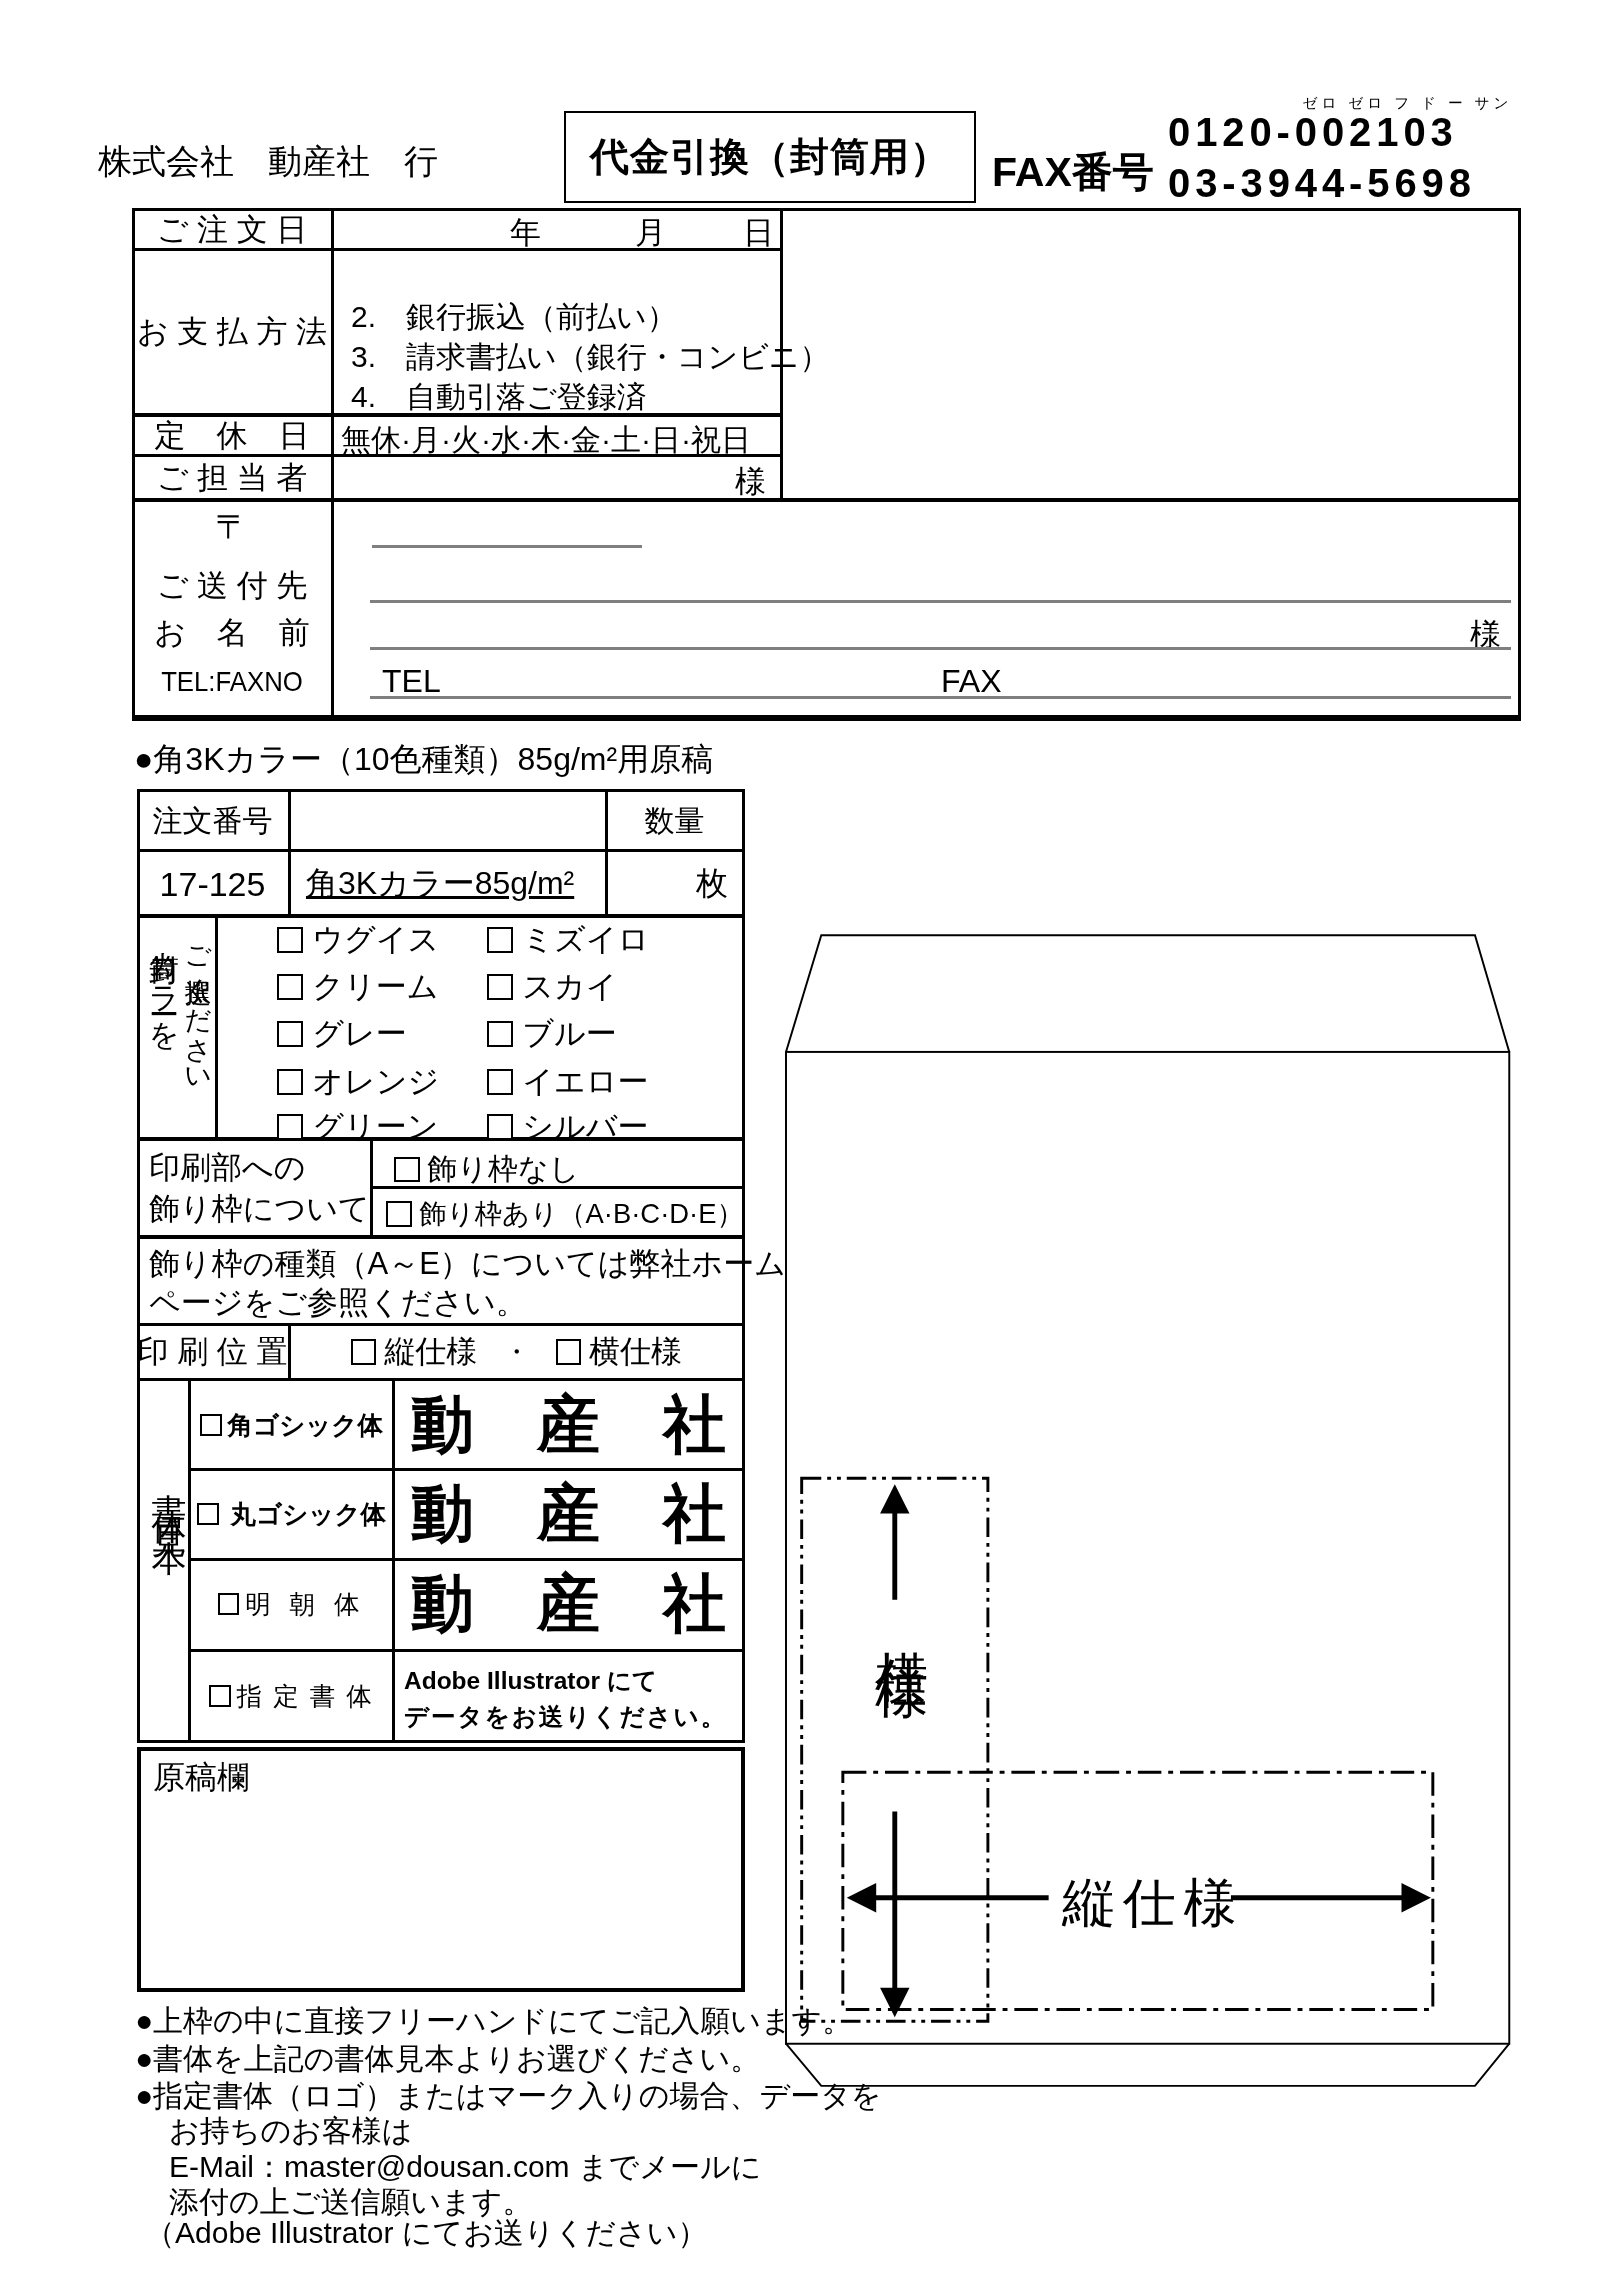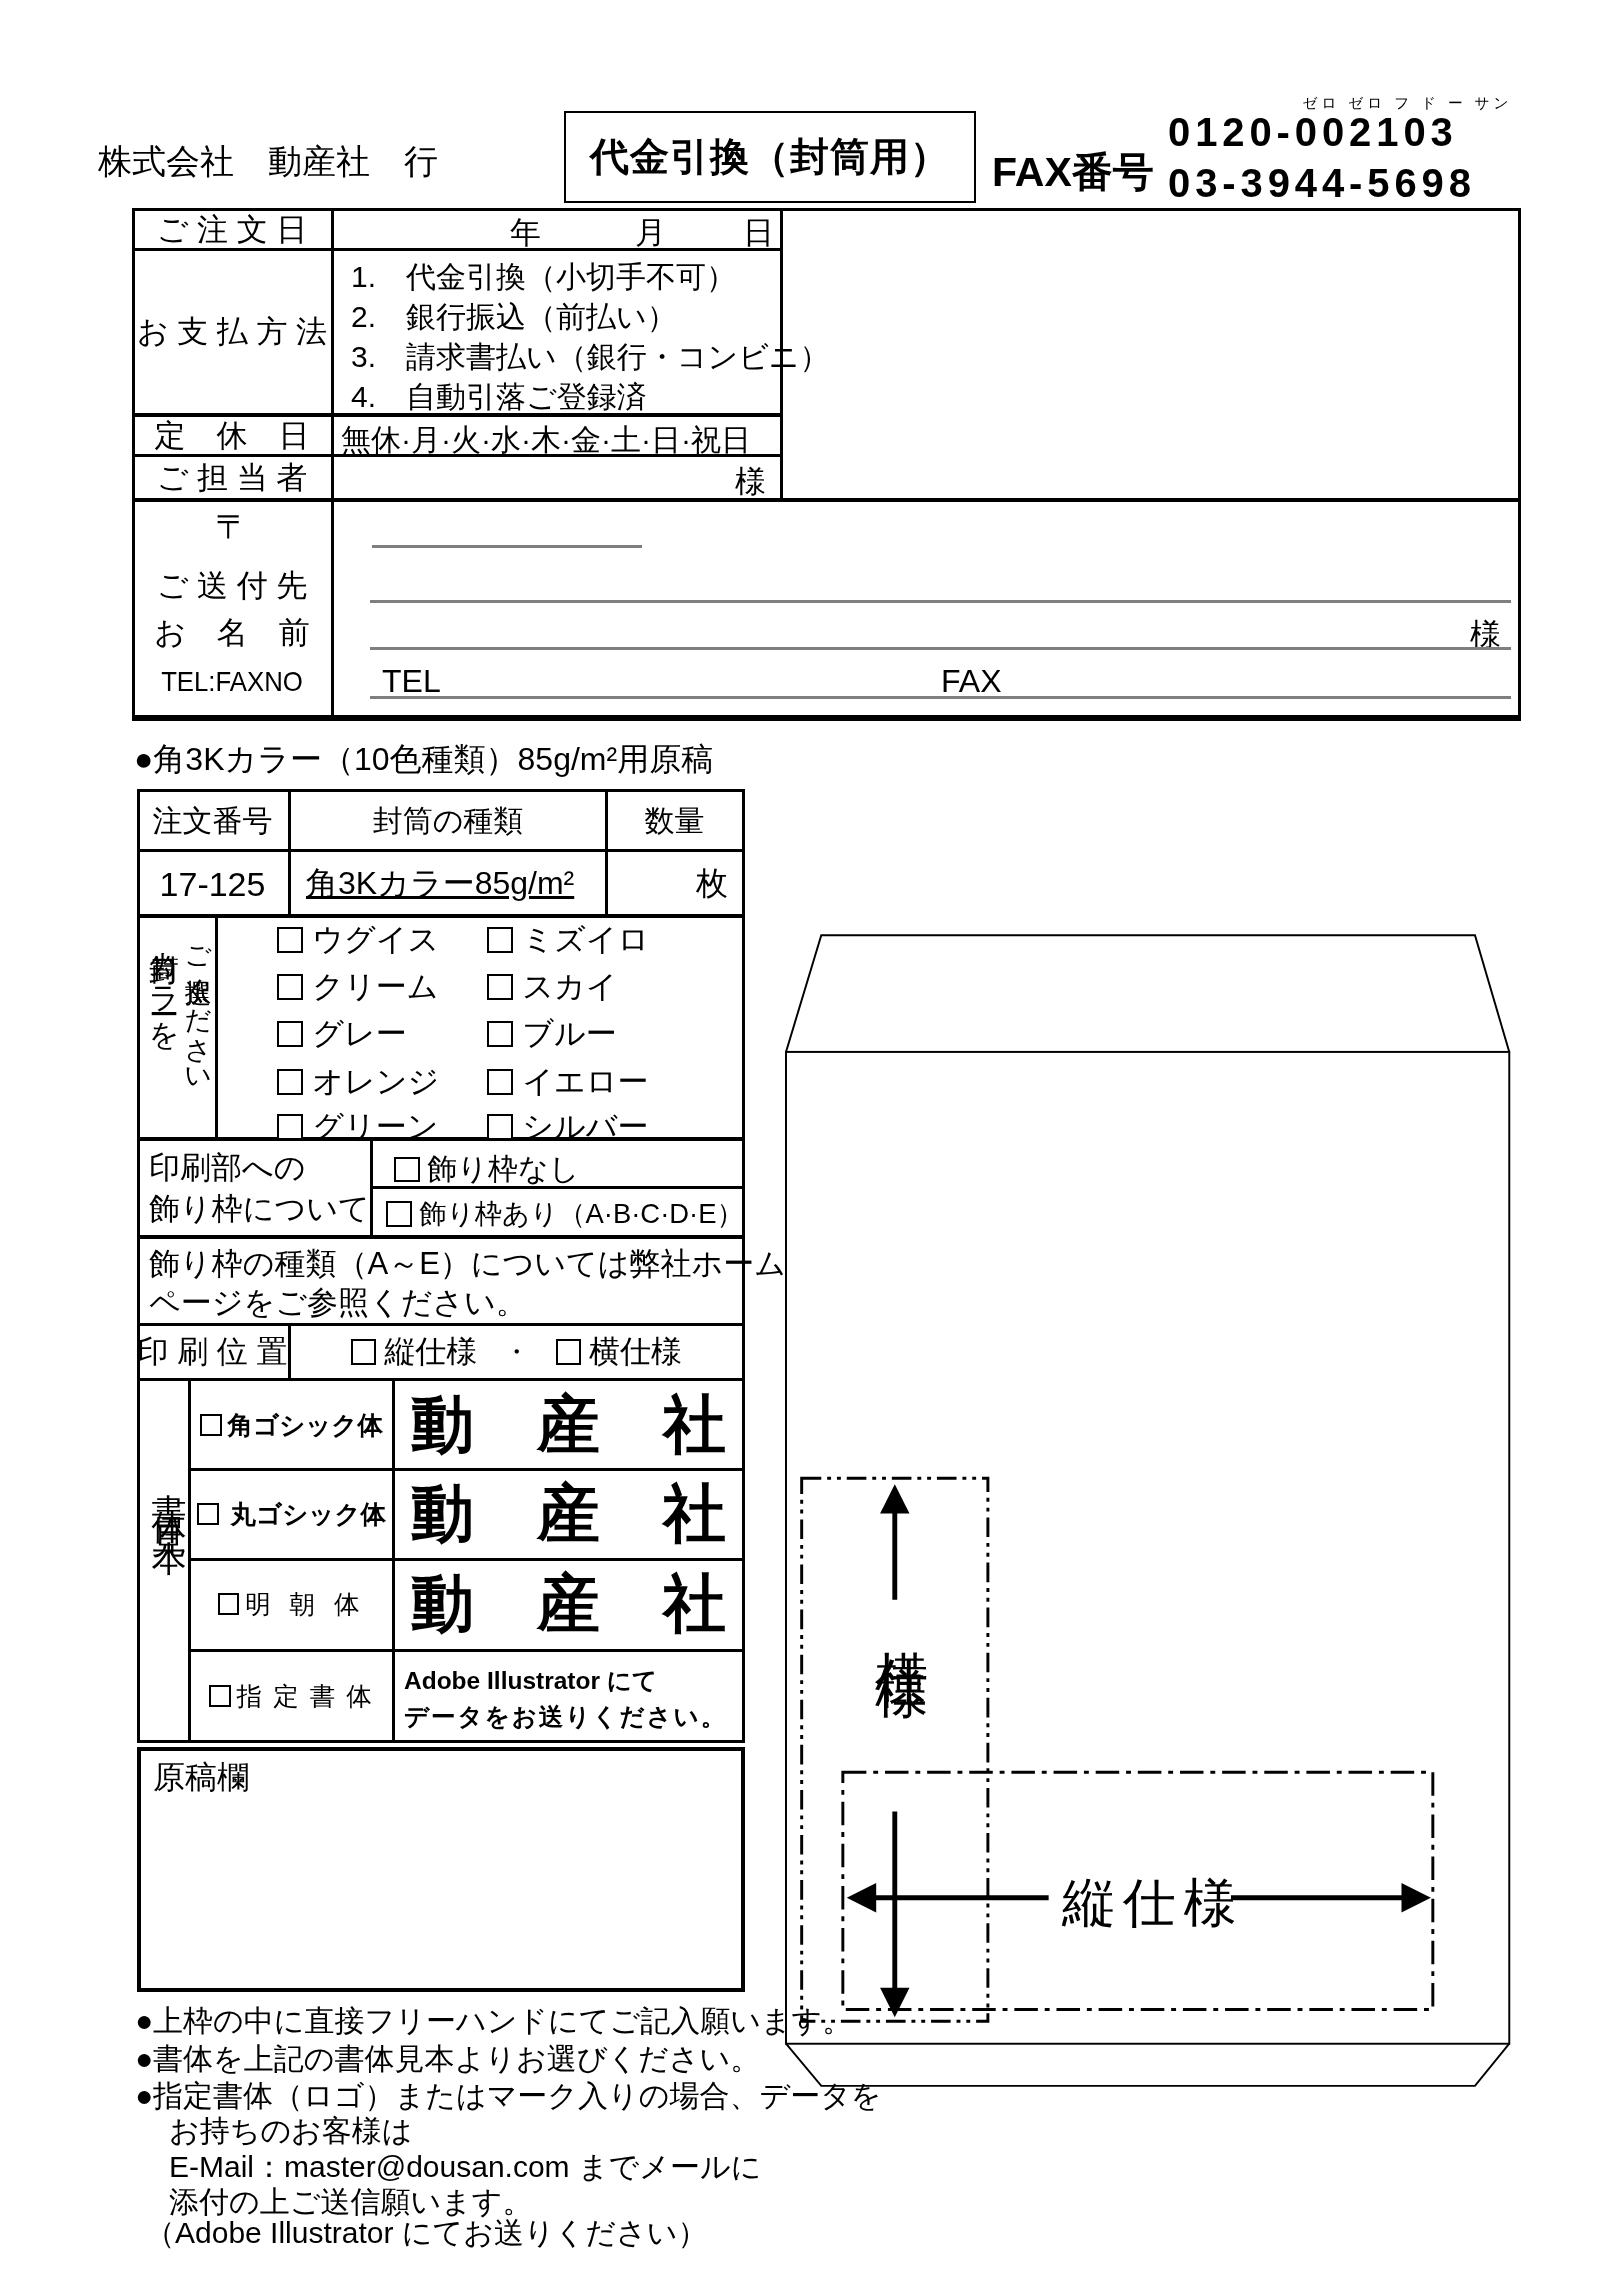--- a/index.html
+++ b/index.html
@@ -46,21 +46,20 @@
   <div class="hline" style="left:132px;top:413px;width:651px;height:3.9px;"></div>
   <div class="hline" style="left:132px;top:454px;width:651px;height:2.9px;"></div>
   <div class="hline" style="left:132px;top:498px;width:1389px;height:3.9px;"></div>
 
   <div class="abs c" style="left:136px;top:212px;width:192px;height:35px;font-size:31px;">ご 注 文 日</div>
   <div class="abs nw" style="left:510px;top:212px;font-size:31px;">年</div>
   <div class="abs nw" style="left:635px;top:212px;font-size:31px;">月</div>
   <div class="abs nw" style="left:743px;top:212px;font-size:31px;">日</div>
 
   <div class="abs c" style="left:136px;top:251px;width:192px;height:162px;font-size:31px;">お 支 払 方 法</div>
-  <div class="abs nw" style="left:351px;top:257px;font-size:30px;">1.　代金引換（小切手不可）</div>
   <div class="abs nw" style="left:351px;top:297px;font-size:30px;">2.　銀行振込（前払い）</div>
   <div class="abs nw" style="left:351px;top:337px;font-size:30px;">3.　請求書払い（銀行・コンビニ）</div>
   <div class="abs nw" style="left:351px;top:377px;font-size:30px;">4.　自動引落ご登録済</div>
 
   <div class="abs c" style="left:136px;top:417px;width:192px;height:37px;font-size:31px;">定　休　日</div>
   <div class="abs nw" style="left:341px;top:420px;font-size:30px;">無休·月·火·水·木·金·土·日·祝日</div>
 
   <div class="abs c" style="left:136px;top:458px;width:192px;height:40px;font-size:31px;">ご 担 当 者</div>
   <div class="abs nw" style="left:735px;top:461px;font-size:31px;">様</div>
 
@@ -95,21 +94,20 @@
   <div class="hline" style="left:188px;top:1649px;width:557px;height:2.9px;"></div>
   <div class="vline" style="left:288px;top:789px;width:2.9px;height:129px;"></div>
   <div class="vline" style="left:605px;top:789px;width:2.9px;height:129px;"></div>
   <div class="vline" style="left:215px;top:914px;width:2.9px;height:226px;"></div>
   <div class="vline" style="left:370px;top:1137px;width:2.9px;height:102px;"></div>
   <div class="vline" style="left:288px;top:1323px;width:2.9px;height:58px;"></div>
   <div class="vline" style="left:188px;top:1378px;width:2.9px;height:365px;"></div>
   <div class="vline" style="left:392px;top:1378px;width:2.9px;height:365px;"></div>
 
   <div class="abs c" style="left:137px;top:793px;width:151px;height:56px;font-size:30px;">注文番号</div>
-  <div class="abs c" style="left:291px;top:793px;width:314px;height:56px;font-size:30px;">封筒の種類</div>
   <div class="abs c" style="left:608px;top:793px;width:133px;height:56px;font-size:30px;">数量</div>
   <div class="abs c" style="left:137px;top:853px;width:151px;height:62px;font-size:34px;">17-125</div>
   <div class="abs l nw" style="left:306px;top:853px;width:299px;height:62px;font-size:32px;text-decoration:underline;">角3Kカラー85g/m²</div>
   <div class="abs r" style="left:608px;top:853px;width:120px;height:62px;font-size:32px;">枚</div>
 
   <div class="abs vert nw" style="left:143px;top:931px;font-size:30px;">封筒カラーを</div>
   <div class="abs vert nw" style="left:180px;top:929px;font-size:26.5px;">ご選択ください</div>
 
   <div class="abs l" style="left:277px;top:919px;gap:9.8px;">
       <span class="cb"></span>

